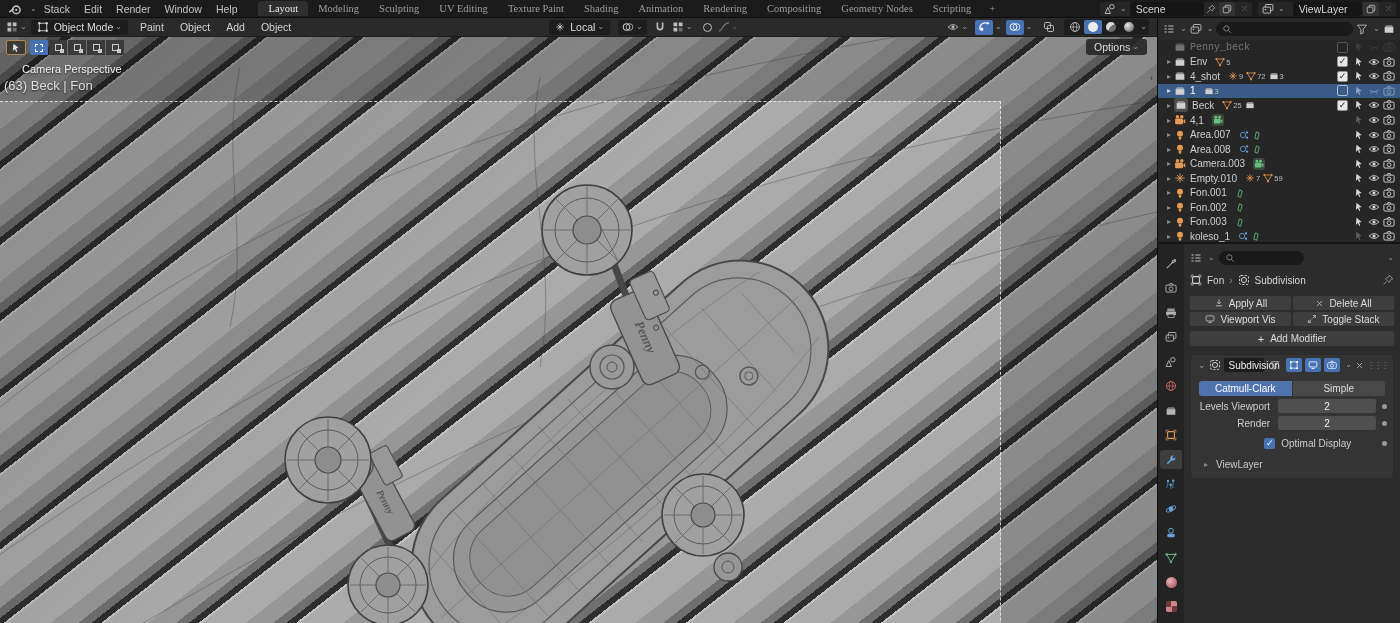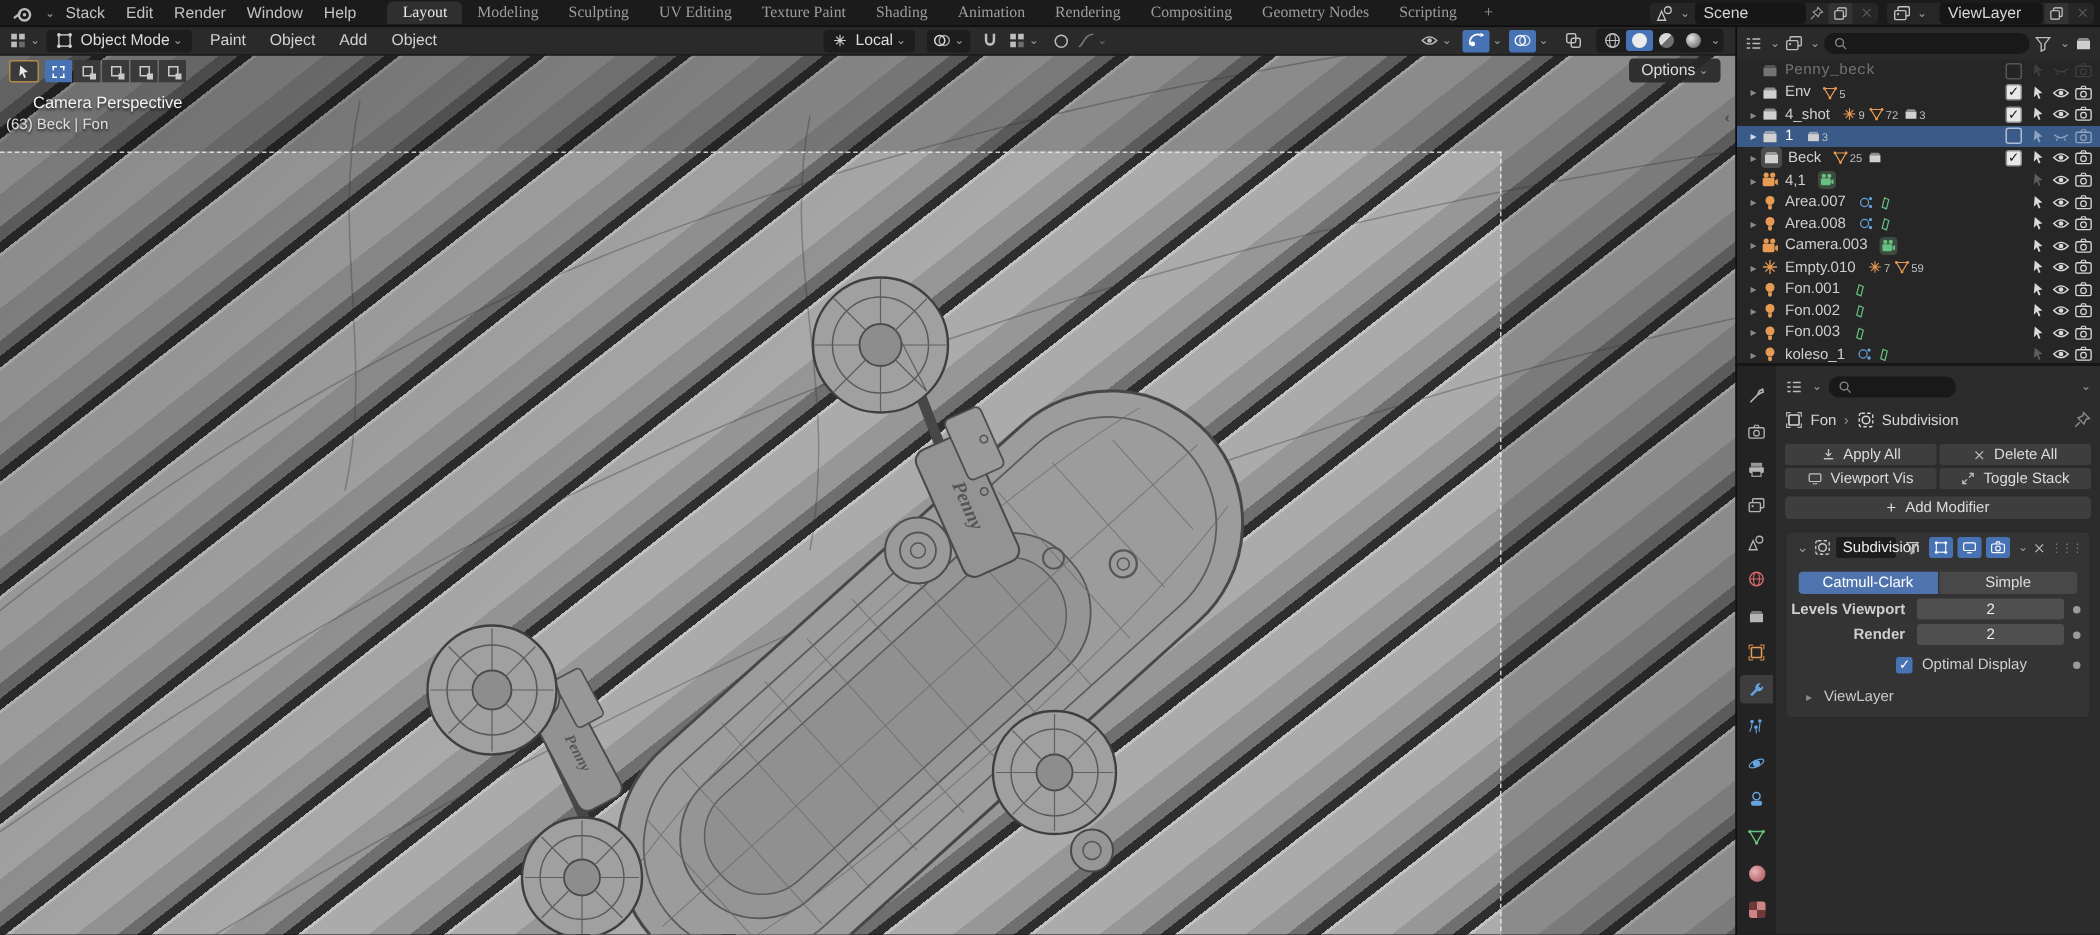--- a/index.html
+++ b/index.html
@@ -32,21 +32,21 @@
   
   .canvas{position:absolute;left:0;top:37px;width:1157px;height:586px;overflow:hidden;
     background:repeating-linear-gradient(142deg,
       #ababab 0 13px,#979797 13px 30px,#6f6f6f 30px 38px,#2e2e2e 38px 44px,#c2c2c2 44px 46px,#ababab 46px 60px);}
   .shade-tl{position:absolute;inset:0;background:linear-gradient(135deg,rgba(0,0,0,.22),rgba(0,0,0,0) 45%);}
   .dim-top{position:absolute;left:0;top:0;width:100%;height:64px;background:rgba(15,15,15,.20);}
   .dim-right{position:absolute;left:1001px;top:64px;right:0;bottom:0;background:rgba(15,15,15,.20);}
   .camframe{position:absolute;left:-30px;top:64px;width:1031px;height:640px;
     border-top:1px dashed rgba(235,235,235,.85);border-right:1px dashed rgba(235,235,235,.85);}
   .vptext1{position:absolute;left:22px;top:26px;font-size:11px;color:#f2f2f2;text-shadow:0 1px 2px rgba(0,0,0,.7);}
-  .vptext2{position:absolute;left:4px;top:41px;font-size:10px;color:#e0e0e0;text-shadow:0 1px 2px rgba(0,0,0,.7);}
+  .vptext2{position:absolute;left:4px;top:41px;font-size:13px;color:#e0e0e0;text-shadow:0 1px 2px rgba(0,0,0,.7);}
   .edgechev{position:absolute;color:rgba(40,40,40,.85);font-size:9px;}
   .toolrow{position:absolute;left:6px;top:3px;display:flex;align-items:center;gap:4px;}
   .toolbox{width:20px;height:15px;background:#3a3a3a;border:1px solid #b28b4a;border-radius:2px;
     display:flex;align-items:center;justify-content:center;color:#e8e8e8;}
   .selgrp{display:flex;height:15px;border-radius:2px;overflow:hidden;}
   .selseg{width:18px;height:15px;background:#3a3a3a;display:flex;align-items:center;justify-content:center;margin-right:1px;color:#c9c9c9;}
   .selseg.on{background:#4772b3;color:#fff;}
   .sq-d{width:8px;height:8px;border:1px dashed currentColor;}
   .sq-s{width:7px;height:7px;border:1px solid currentColor;position:relative;}
   .sq-s::after{content:"";position:absolute;right:-3px;bottom:-3px;width:4px;height:4px;background:currentColor;}
@@ -90,21 +90,21 @@
   .mph{display:flex;align-items:center;gap:3px;height:20px;padding:0 5px;}
   .namefld{flex:1;height:14px;background:#1c1c1c;border-radius:2px;display:flex;align-items:center;padding:0 5px;color:#ececec;min-width:0;}
   .tgl{width:16px;height:14px;border-radius:2px;display:flex;align-items:center;justify-content:center;color:#c9c9c9;}
   .tgl.on{background:#4772b3;color:#fff;}
   .grip{color:#7a7a7a;font-size:8px;letter-spacing:-1px;}
   .segc{display:flex;height:15px;margin:6px 8px 0 8px;border-radius:3px;overflow:hidden;}
   .segc div{flex:1;display:flex;align-items:center;justify-content:center;}
   .segc .a{background:#4f74ad;color:#fff;}
   .segc .b{background:#484848;color:#ddd;margin-left:1px;}
   .frow{display:flex;align-items:center;height:14px;margin:3px 4px 0 0;}
-  .flbl{width:44%;text-align:right;padding-right:8px;color:#cfcfcf;font-weight:bold;}
+  .flbl{width:44%;text-align:right;padding-right:8px;color:#cfcfcf;}
   .fval{flex:1;height:14px;background:#4f4f4f;border-radius:2px;display:flex;align-items:center;justify-content:center;color:#f0f0f0;}
   .kdot{width:5px;height:5px;border-radius:50%;background:#9a9a9a;margin-left:6px;margin-right:2px;flex:none;}
   .chkrow{display:flex;align-items:center;margin:8px 4px 0 0;}
   .chk{width:11px;height:11px;background:#4772b3;border-radius:2px;color:#fff;font-size:9px;line-height:1;
     display:flex;align-items:center;justify-content:center;margin-right:6px;}
   .advrow{display:flex;align-items:center;gap:5px;margin:10px 0 0 10px;color:#c9c9c9;}
 </style>
 </head>
 <body>
 

